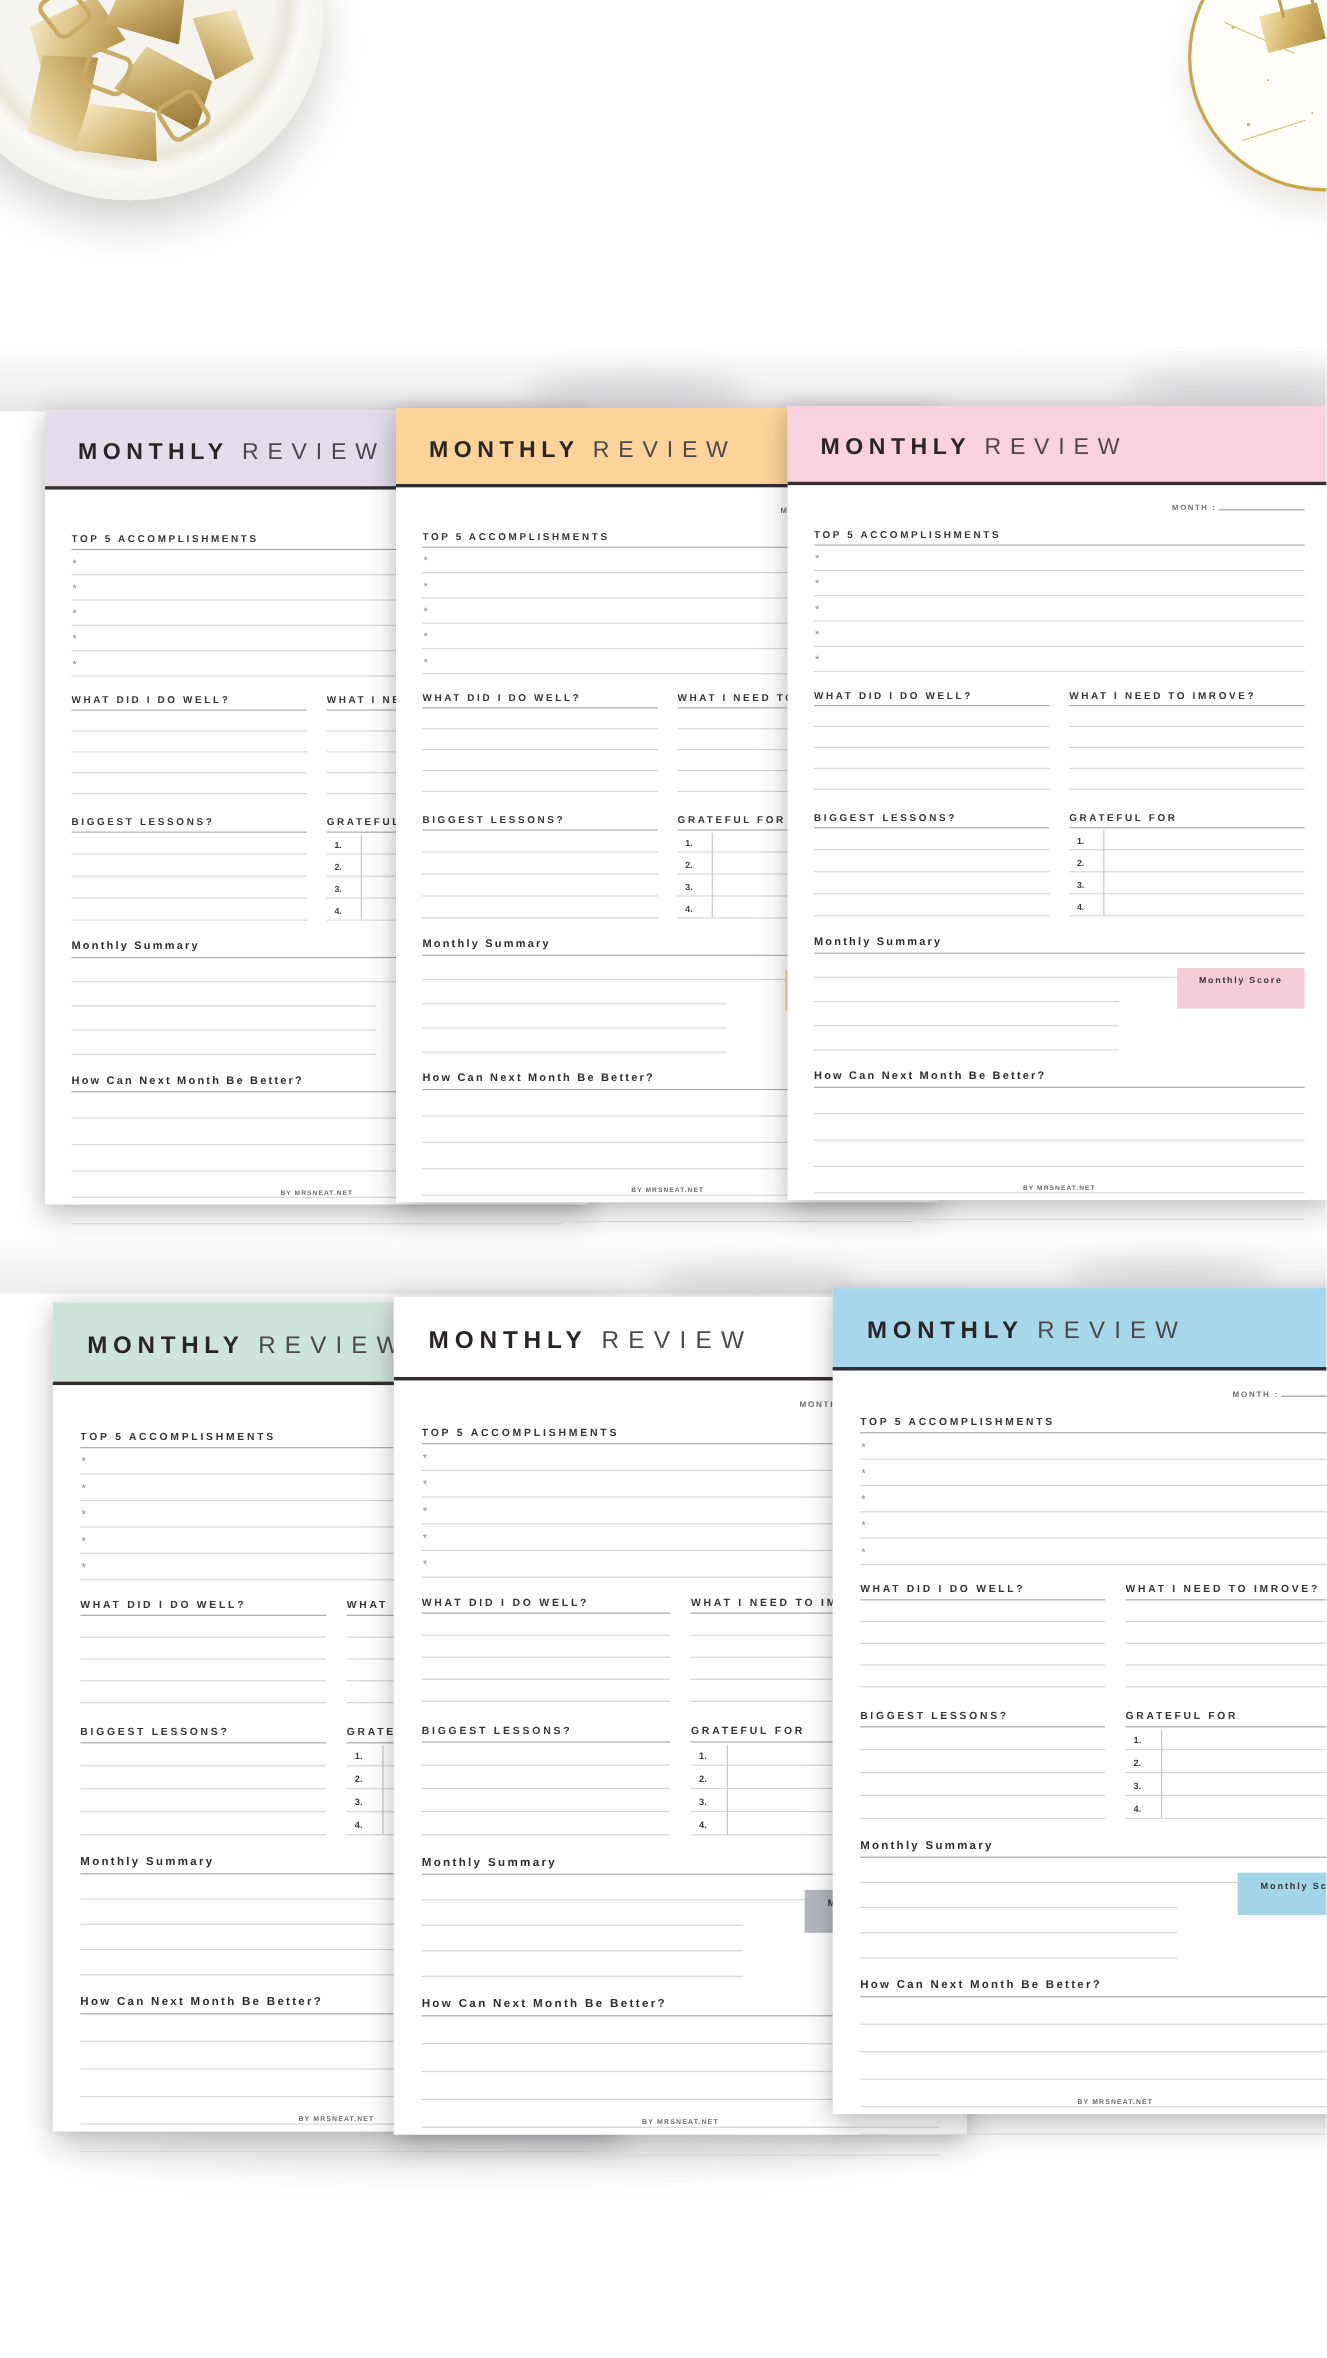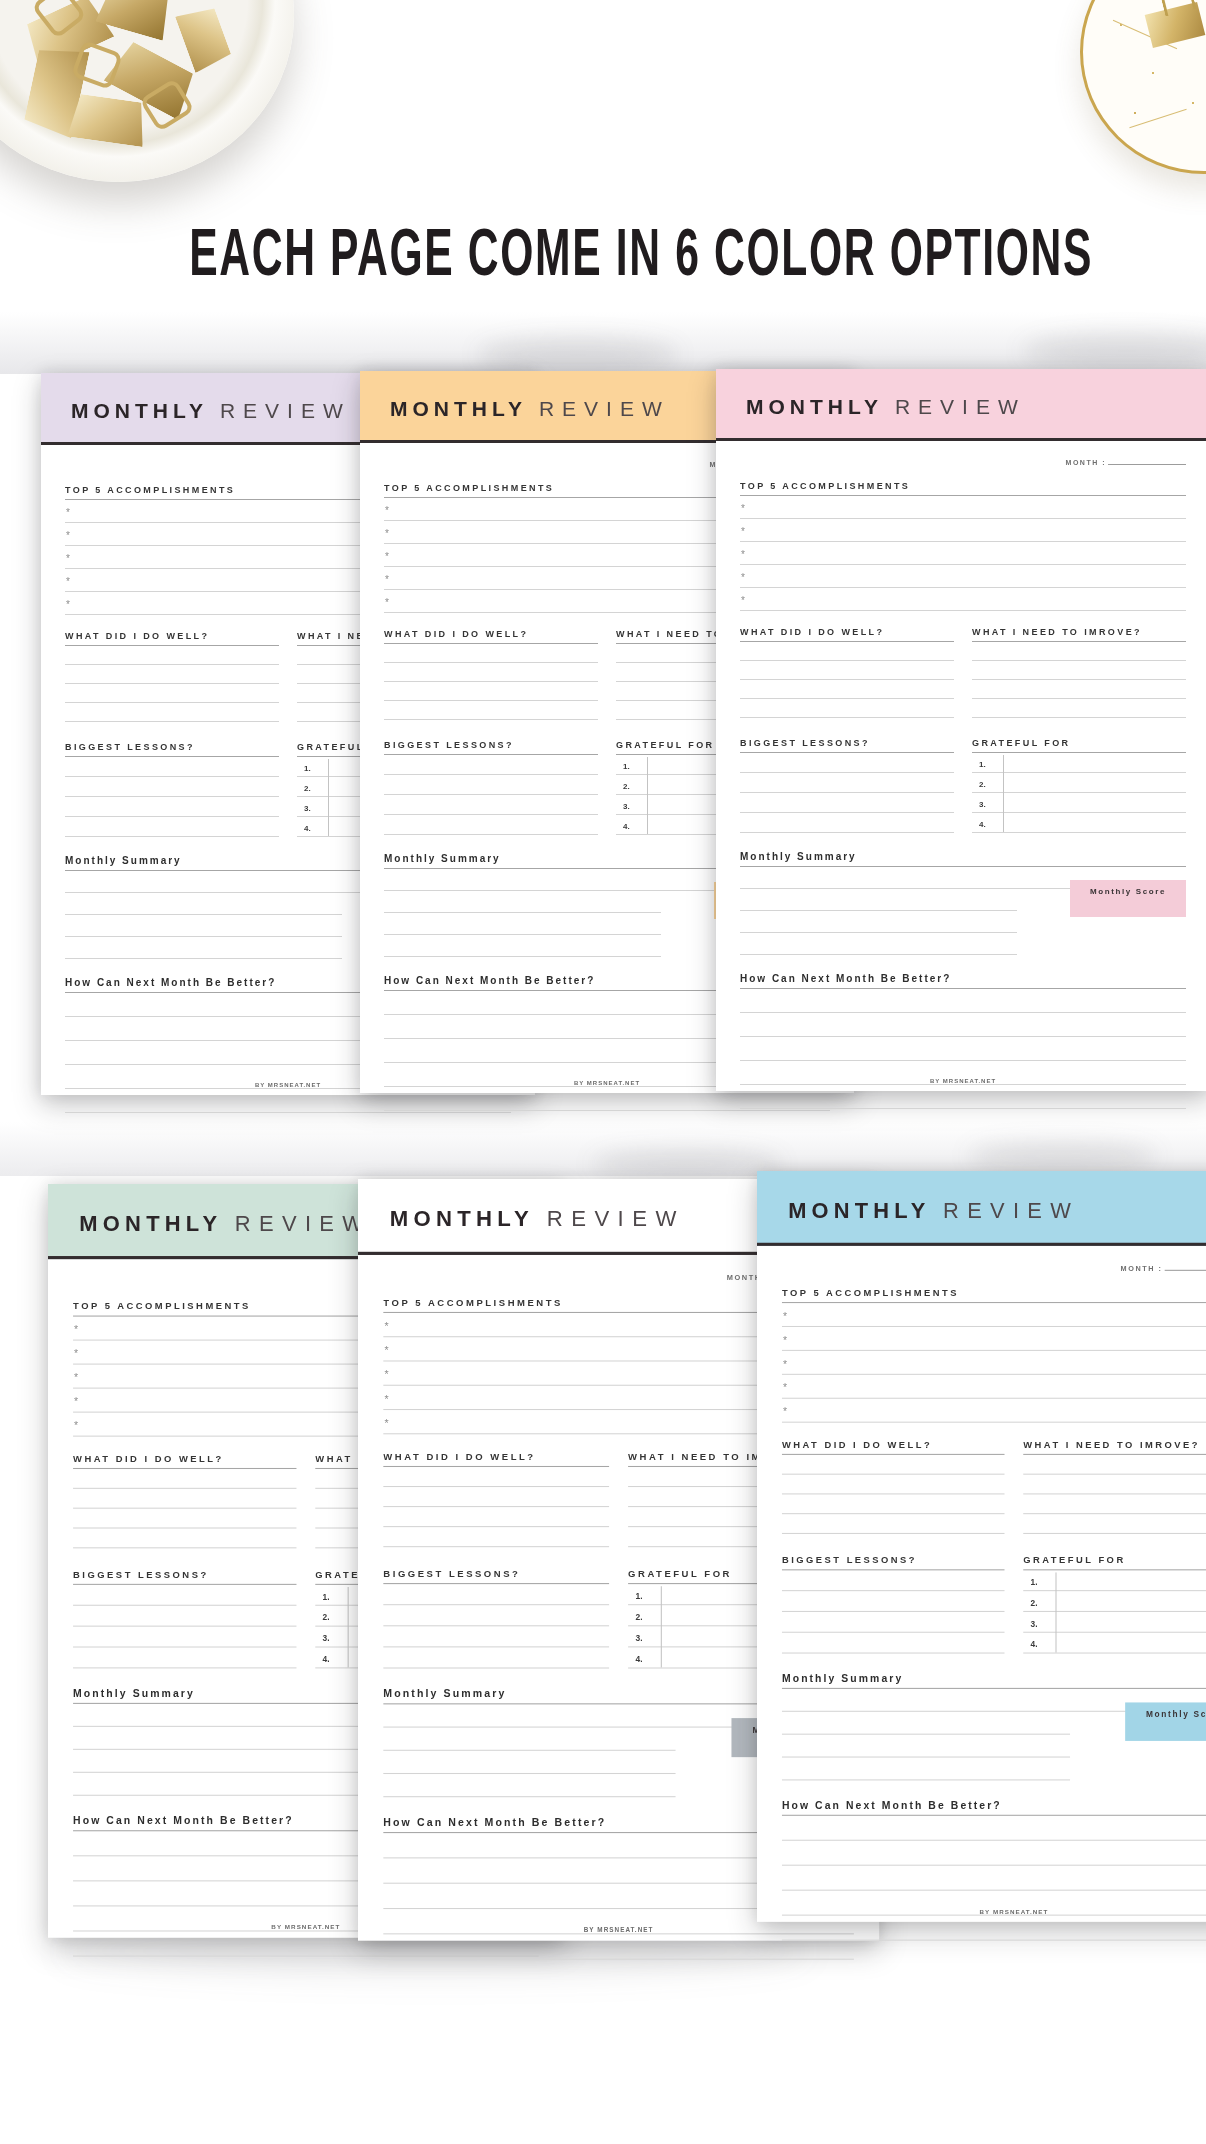--- a/index.html
+++ b/index.html
@@ -125,21 +125,20 @@
     <div class="wire" style="left:204px;top:236px;transform:rotate(-32deg);"></div>
     <div class="wire" style="left:96px;top:142px;transform:rotate(52deg);"></div>
   </div>
 
   <div class="dish"></div>
   <div class="dish-line" style="left:1110px;top:34px;width:70px;transform:rotate(24deg);"></div>
   <div class="dish-line" style="left:1128px;top:118px;width:60px;transform:rotate(-18deg);"></div>
   <div class="dish-clip"></div>
   <div class="dish-clip-wire"></div>
 
-  <h1 class="headline" style="margin:0;font-weight:700;"><span>EACH PAGE COME IN 6 COLOR OPTIONS</span></h1>
 
   <div id="pages-layer">
       <div class="page p0" style="--hd: #e4dbeb; --sc: #e4dbeb;">
     <div class="page-header">
       <span class="t-bold">MONTHLY</span>
       <span class="t-light">REVIEW</span>
     </div>
     <div class="page-body">
       <div class="month-row">
         <span class="month-label">MONTH :</span><span class="month-line"></span>

